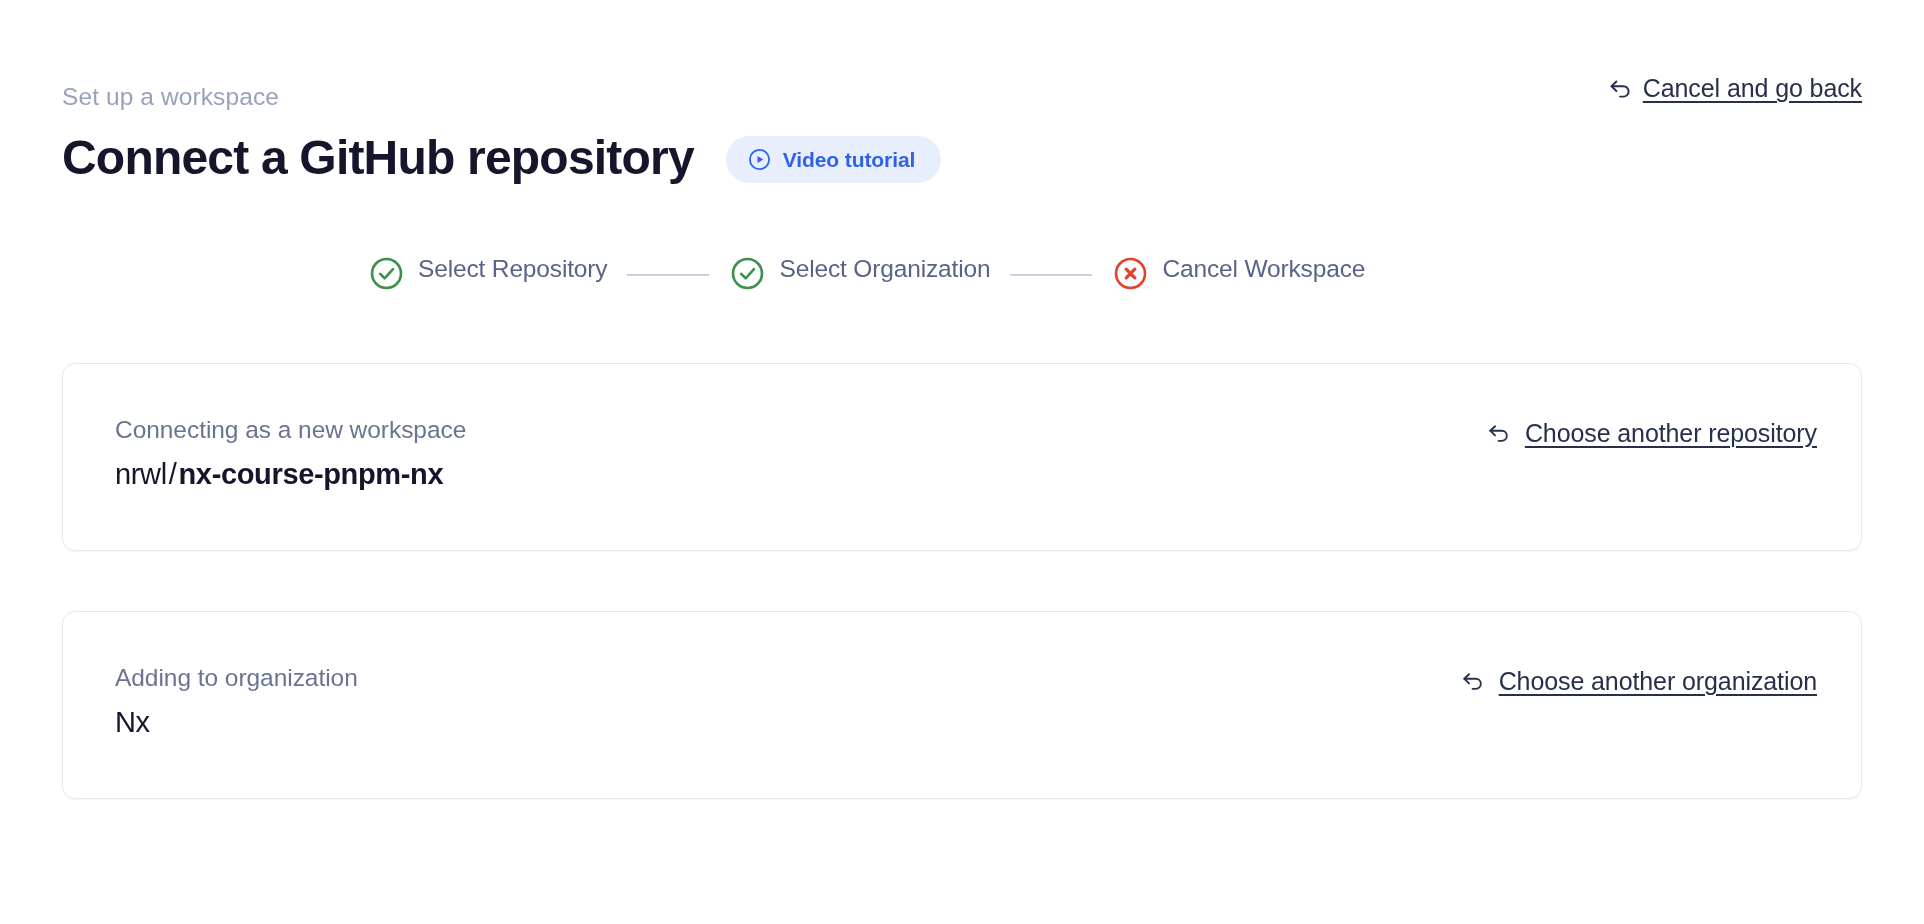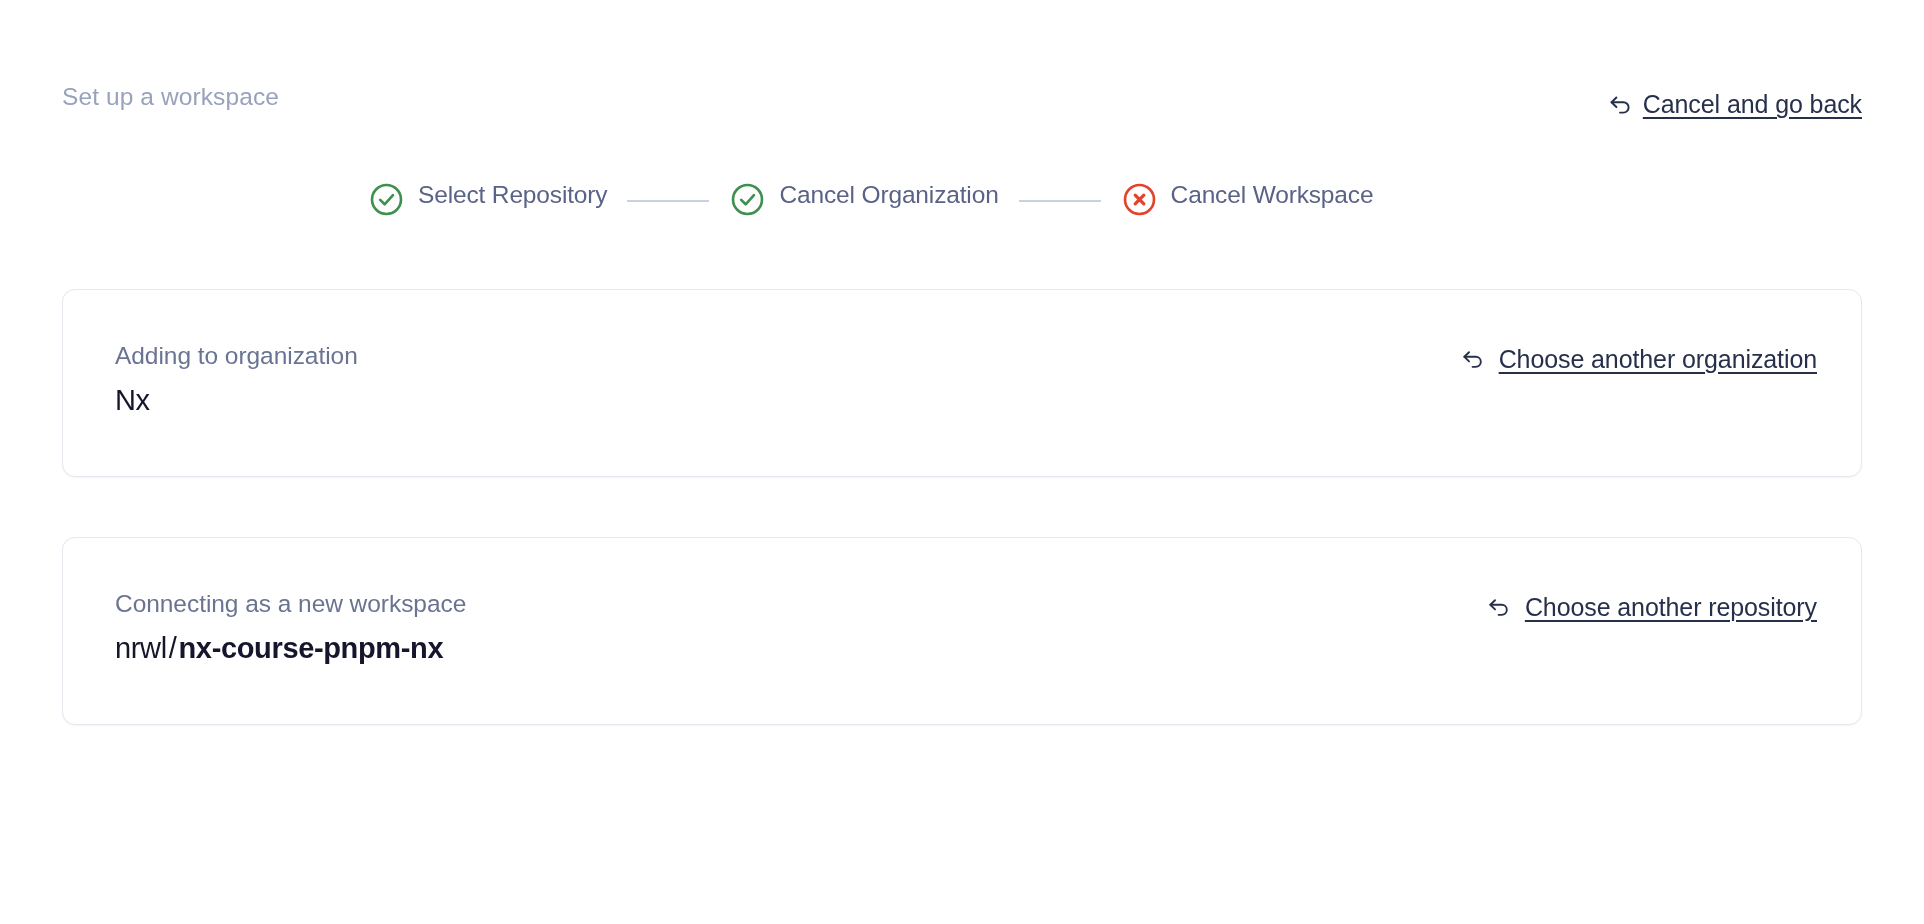--- a/index.html
+++ b/index.html
@@ -63,21 +63,21 @@
     font-size: 21px;
     font-weight: 700;
     color: #2f62e8;
     letter-spacing: -0.1px;
   }
   .video-badge svg { display: block; }
 
   
   .cancel-link {
     position: absolute;
-    top: 90px;
+    top: 74px;
     right: 0;
     display: inline-flex;
     align-items: center;
     gap: 8px;
     cursor: pointer;
     text-decoration: none;
   }
   .cancel-link .cl-label {
     font-size: 25px;
     color: #27304b;
@@ -183,20 +183,35 @@
 </style>
 </head>
 <body>
 
 <div class="page">
 
   <div class="header">
 
     <div class="eyebrow">Set up a workspace</div>
 
+    <div class="title-row">
+
+      <h1 class="page-title">Connect a GitHub repository</h1>
+
+      <button class="video-badge">
+        <span>
+          <svg width="25" height="25" viewBox="0 0 24 24" fill="none" stroke="#2f62e8" stroke-width="1.7">
+            <circle cx="12" cy="12" r="9.2"></circle>
+            <path d="M10.1 8.6 L15.6 12 L10.1 15.4 Z" fill="#2f62e8" stroke="none"></path>
+          </svg>
+        </span>
+        <span class="vb-label">Video tutorial</span>
+      </button>
+
+    </div>
 
     <a class="cancel-link">
       <span>
         <svg width="29" height="29" viewBox="0 0 24 24" fill="none" stroke="#27304b" stroke-width="1.6" stroke-linecap="round" stroke-linejoin="round">
           <path d="M8.6 6.2 L4.6 10.1 L8.6 14.1"></path>
           <path d="M4.6 10.1 H14.4 a4.3 4.3 0 0 1 0 8.6 H11.6"></path>
         </svg>
       </span>
       <span class="cl-label">Cancel and go back</span>
     </a>
@@ -217,38 +232,61 @@
 
     <div class="step-connector"></div>
 
     <div class="step">
       <span class="step-icon">
         <svg width="37" height="37" viewBox="0 0 24 24" fill="none" stroke="#3f8f4f" stroke-width="1.7" stroke-linecap="round" stroke-linejoin="round">
           <circle cx="12" cy="12" r="9.4"></circle>
           <path d="M7.9 12.2 L10.8 15.1 L16.2 9.2"></path>
         </svg>
       </span>
-      <span class="step-label">Cancel Organization</span>
+      <span class="step-label">Select Organization</span>
     </div>
 
     <div class="step-connector"></div>
 
     <div class="step">
       <span class="step-icon">
         <svg width="37" height="37" viewBox="0 0 24 24" fill="none" stroke="#e2432a" stroke-width="1.7" stroke-linecap="round" stroke-linejoin="round">
           <circle cx="12" cy="12" r="9.4"></circle>
           <path d="M9.2 9.2 L14.8 14.8 M14.8 9.2 L9.2 14.8" stroke-width="2.1"></path>
         </svg>
       </span>
       <span class="step-label">Cancel Workspace</span>
     </div>
 
   </div>
 
   <div class="cards">
+
+    <div class="card">
+      <div class="card-inner">
+
+        <div class="card-text">
+          <div class="card-kicker">Connecting as a new workspace</div>
+          <div class="card-value">
+            <span class="owner">nrwl</span><span class="sep">/</span><span class="repo">nx-course-pnpm-nx</span>
+          </div>
+        </div>
+
+        <a class="card-action">
+          <span>
+            <svg width="28" height="28" viewBox="0 0 24 24" fill="none" stroke="#27304b" stroke-width="1.6" stroke-linecap="round" stroke-linejoin="round">
+              <path d="M8.6 6.2 L4.6 10.1 L8.6 14.1"></path>
+              <path d="M4.6 10.1 H14.4 a4.3 4.3 0 0 1 0 8.6 H11.6"></path>
+            </svg>
+          </span>
+          <span class="ca-label">Choose another repository</span>
+        </a>
+
+      </div>
+    </div>
 
     <div class="card">
       <div class="card-inner">
 
         <div class="card-text">
           <div class="card-kicker">Adding to organization</div>
           <div class="card-value single">Nx</div>
         </div>
 
         <a class="card-action">
@@ -257,38 +295,15 @@
               <path d="M8.6 6.2 L4.6 10.1 L8.6 14.1"></path>
               <path d="M4.6 10.1 H14.4 a4.3 4.3 0 0 1 0 8.6 H11.6"></path>
             </svg>
           </span>
           <span class="ca-label">Choose another organization</span>
         </a>
 
       </div>
     </div>
 
-    <div class="card">
-      <div class="card-inner">
-
-        <div class="card-text">
-          <div class="card-kicker">Connecting as a new workspace</div>
-          <div class="card-value">
-            <span class="owner">nrwl</span><span class="sep">/</span><span class="repo">nx-course-pnpm-nx</span>
-          </div>
-        </div>
-
-        <a class="card-action">
-          <span>
-            <svg width="28" height="28" viewBox="0 0 24 24" fill="none" stroke="#27304b" stroke-width="1.6" stroke-linecap="round" stroke-linejoin="round">
-              <path d="M8.6 6.2 L4.6 10.1 L8.6 14.1"></path>
-              <path d="M4.6 10.1 H14.4 a4.3 4.3 0 0 1 0 8.6 H11.6"></path>
-            </svg>
-          </span>
-          <span class="ca-label">Choose another repository</span>
-        </a>
-
-      </div>
-    </div>
-
   </div>
 
 </div>
 
 </body></html>

